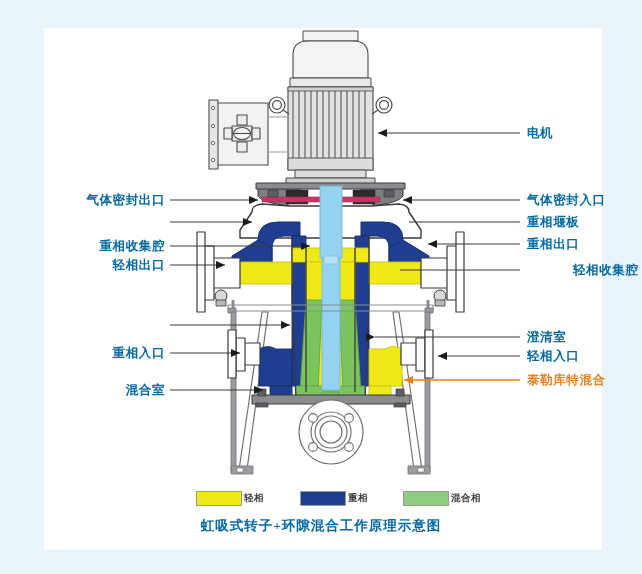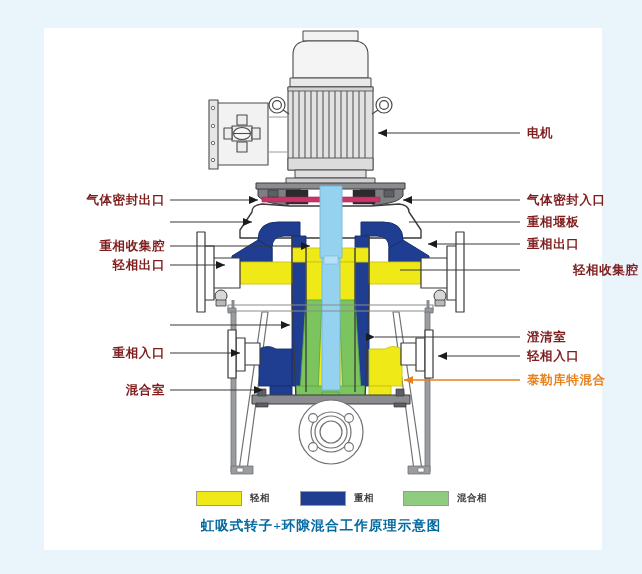--- a/index.html
+++ b/index.html
@@ -10,31 +10,31 @@
     overflow:hidden;
   }
   #stage{position:relative;width:642px;height:574px;}
   #card{
     position:absolute;left:44px;top:28px;width:558px;height:522px;
     background:#ffffff;
   }
   .lbl{
     position:absolute;
     font-size:12.5px;
-    color:#7f1d1d;
+    color:#0369a1;
     font-weight:bold;
     letter-spacing:.6px;
     white-space:nowrap;
     line-height:14px;
   }
   .lbl.left{text-align:right;}
   .lbl.right{text-align:left;}
   .lbl.accent{color:#e8821e;}
   .legend-item{
-    position:absolute;display:flex;align-items:center;gap:8px;
+    position:absolute;display:flex;align-items:center;gap:2px;
   }
   .sw{width:44px;height:13px;border:1px solid #9a9a9a;display:block;}
   .legend-txt{font-size:9.5px;font-weight:bold;color:#3a3a3a;letter-spacing:.5px;}
   #caption{
     position:absolute;left:0;top:517px;width:642px;text-align:center;
     font-size:13.5px;font-weight:bold;color:#0369a1;letter-spacing:1px;
   }
   svg{display:block;}
 </style>
 </head>

